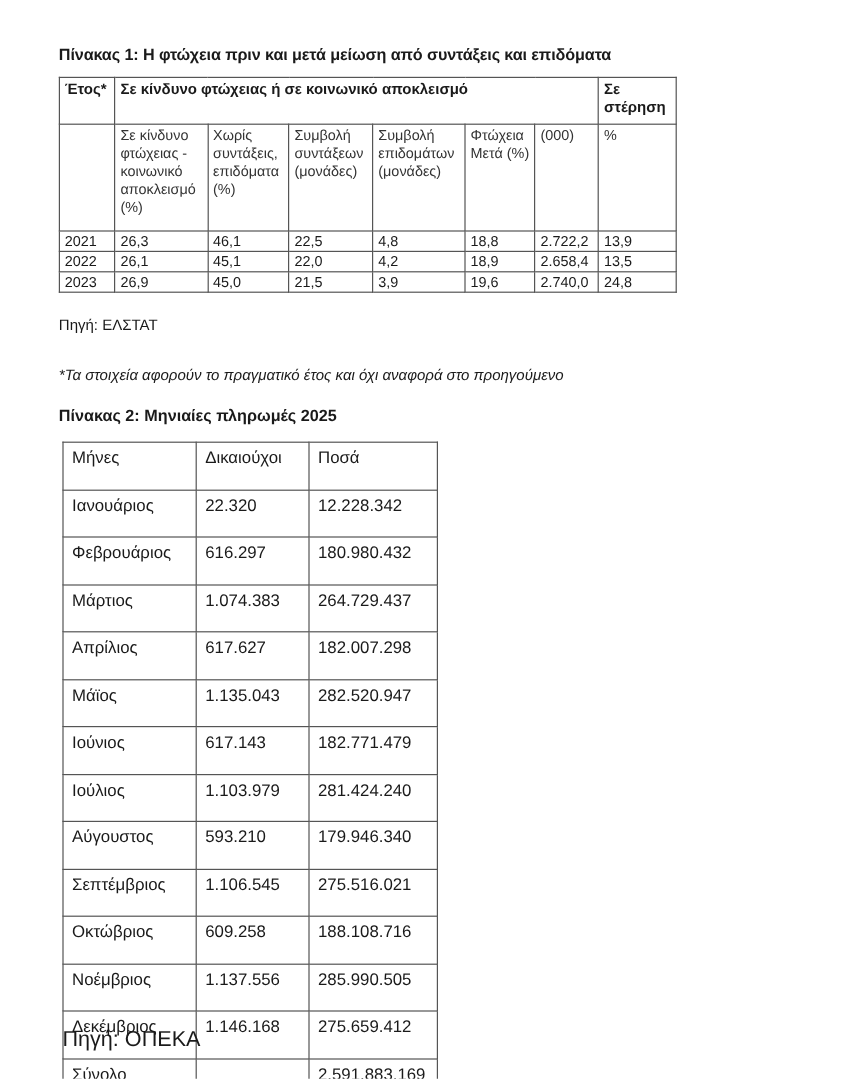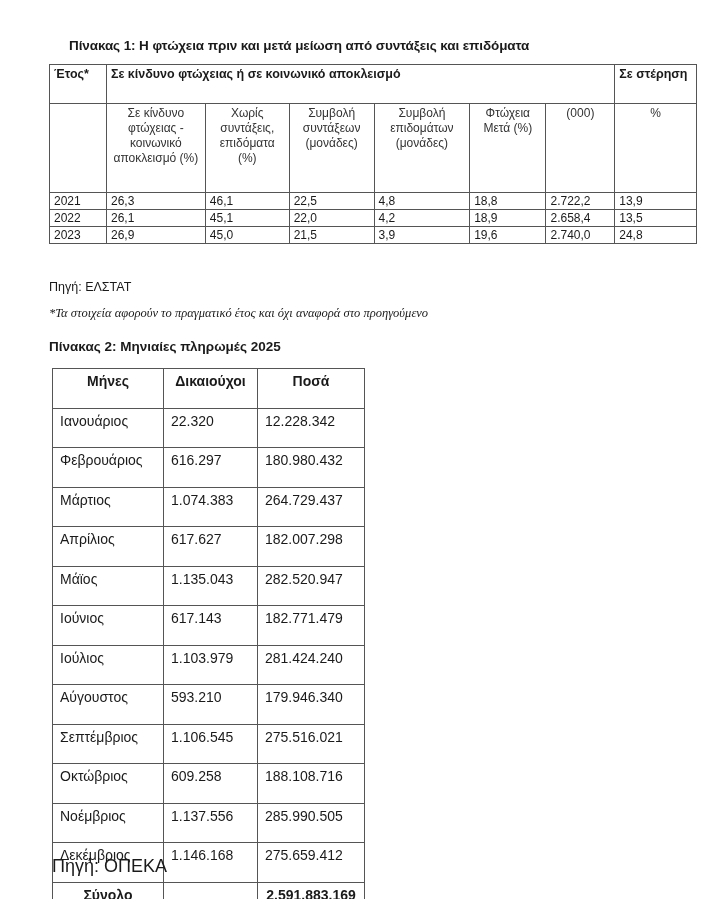--- a/index.html
+++ b/index.html
@@ -1,32 +1,32 @@
 <!DOCTYPE html>
 <html><head>
   <meta charset="utf-8">
   <style>
     html, body { margin: 0; padding: 0; background: #ffffff; }
     body { width: 708px; height: 899px; position: relative; overflow: hidden; color: #1a1a1a; font-family: "Liberation Sans", sans-serif; }
-    .title1 { position: absolute; left: 49px; top: 38px; font-size: 13.5px; font-weight: bold; letter-spacing: -0.1px; margin-left: 20px; }
+    .title1 { position: absolute; left: 49px; top: 38px; font-size: 13.5px; font-weight: bold; letter-spacing: -0.1px; }
     table { border-collapse: collapse; position: absolute; }
     td { border: 1px solid #555; vertical-align: top; padding: 2px 4px; }
-    #t1 { left: 49px; top: 64px; width: 648px; font-size: 12px; }
+    #t1 { left: 49px; top: 64px; width: 515px; font-size: 12px; }
     #t1 td { line-height: 15px; }
     #t1 .hdr { font-weight: bold; font-size: 12.5px; }
-    #t1 tr.sub td { height: 84px; color: #333; text-align: center; }
+    #t1 tr.sub td { height: 84px; color: #333; }
     #t1 tr.row td { padding: 0 4px; height: 16px; line-height: 16px; }
-    .src1 { position: absolute; left: 49px; top: 280px; font-size: 12.5px; }
-    .note { position: absolute; left: 49px; top: 306px; font-size: 12.5px; font-style: italic; font-family: Liberation Serif, serif; }
+    .src1 { position: absolute; left: 49px; top: 264px; font-size: 12.5px; }
+    .note { position: absolute; left: 49px; top: 306px; font-size: 12.5px; font-style: italic; }
     .title2 { position: absolute; left: 49px; top: 339px; font-size: 13.5px; font-weight: bold; text-align: right; }
     #t2 { left: 52px; top: 368px; width: 313px; font-size: 14px; }
     #t2 td { height: 34.5px; padding: 4px 7px 0 7px; }
     #t2 td.c1 { width: 96px; }
     #t2 td.c2 { width: 79px; }
-    #t2 .bold { font-weight: bold; text-align: center; }
+    #t2 .bold { font-weight: normal; }
     .src2 { position: absolute; left: 52px; top: 856px; font-size: 18px; }
   </style>
 </head>
 <body>
 
 <div class="title1">Πίνακας 1: Η φτώχεια πριν και μετά μείωση από συντάξεις και επιδόματα</div>
 
 <table id="t1">
   <colgroup>
     <col style="width:53px">

